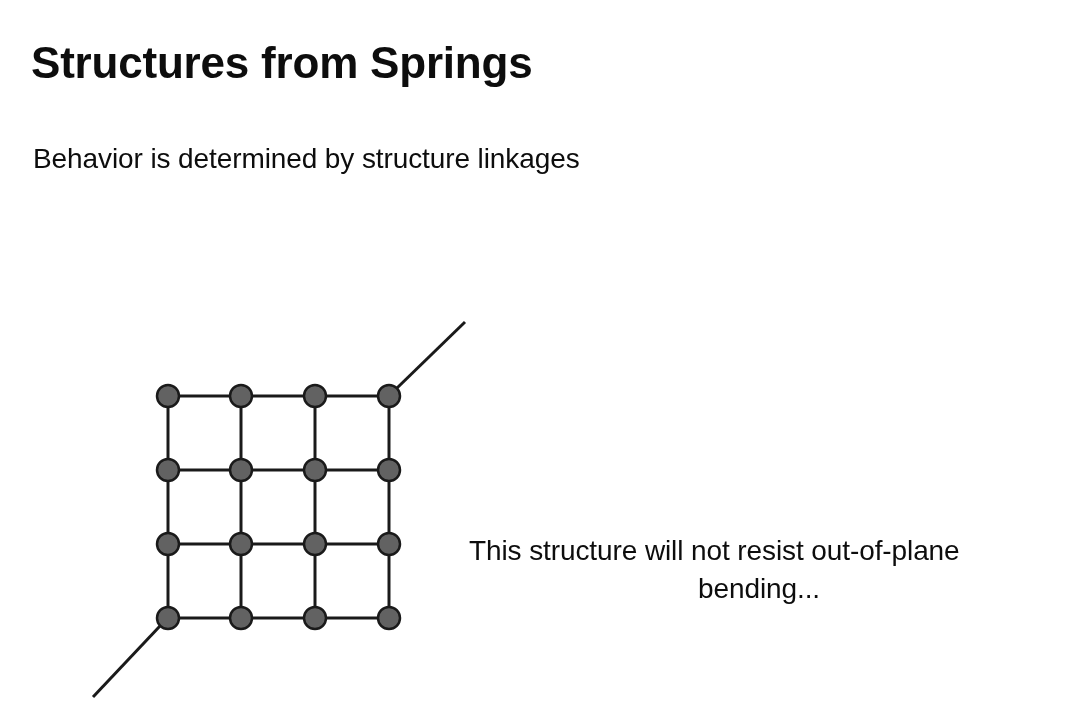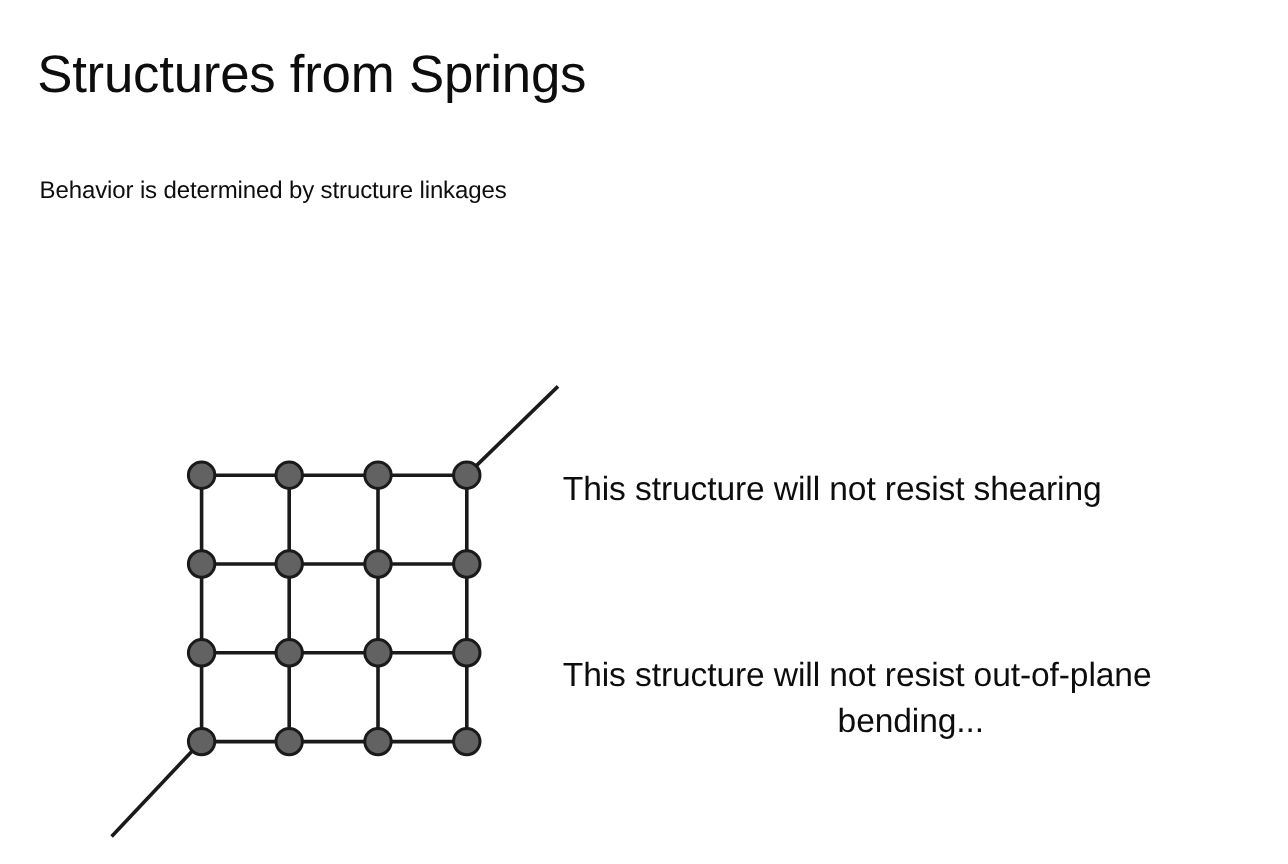--- a/index.html
+++ b/index.html
@@ -24,32 +24,32 @@
     background: #ffffff;
   }
 
   
   .slide-title {
     position: absolute;
     left: 31px;
     top: 6px;
     font-size: 44px;
     line-height: 56px;
-    font-weight: 400;
+    font-weight: 700;
     letter-spacing: -0.2px;
     color: #0d0d0d;
     white-space: nowrap;
   }
 
   
   .lead-text {
     position: absolute;
     left: 33px;
     top: 140px;
-    font-size: 20px;
+    font-size: 28px;
     line-height: 38px;
     font-weight: 400;
     letter-spacing: -0.1px;
     color: #0d0d0d;
     white-space: nowrap;
   }
 
   
   .diagram {
     position: absolute;
@@ -74,21 +74,21 @@
     letter-spacing: -0.1px;
     color: #0d0d0d;
   }
   .annot-shearing {
     left: 469px;
     top: 389px;
     white-space: nowrap;
   }
   .annot-bending {
     left: 469px;
-    top: 544px;
+    top: 532px;
     width: 580px;
   }
   .annot-bending .l2 { display: block; text-align: center; }
 </style>
 </head>
 <body>
 
 <div class="slide">
 
   <h1 class="slide-title">Structures from Springs</h1>
@@ -134,20 +134,19 @@
         <circle cx="329" cy="244" r="11"></circle>
 
         <circle cx="108" cy="318" r="11"></circle>
         <circle cx="181" cy="318" r="11"></circle>
         <circle cx="255" cy="318" r="11"></circle>
         <circle cx="329" cy="318" r="11"></circle>
       </g>
     </svg>
   </div>
 
-  <div class="annot annot-shearing">This structure will not resist shearing</div>
 
   <div class="annot annot-bending">
     <span class="l1">This structure will not resist out-of-plane</span>
     <span class="l2">bending...</span>
   </div>
 
 </div>
 
 </body></html>

